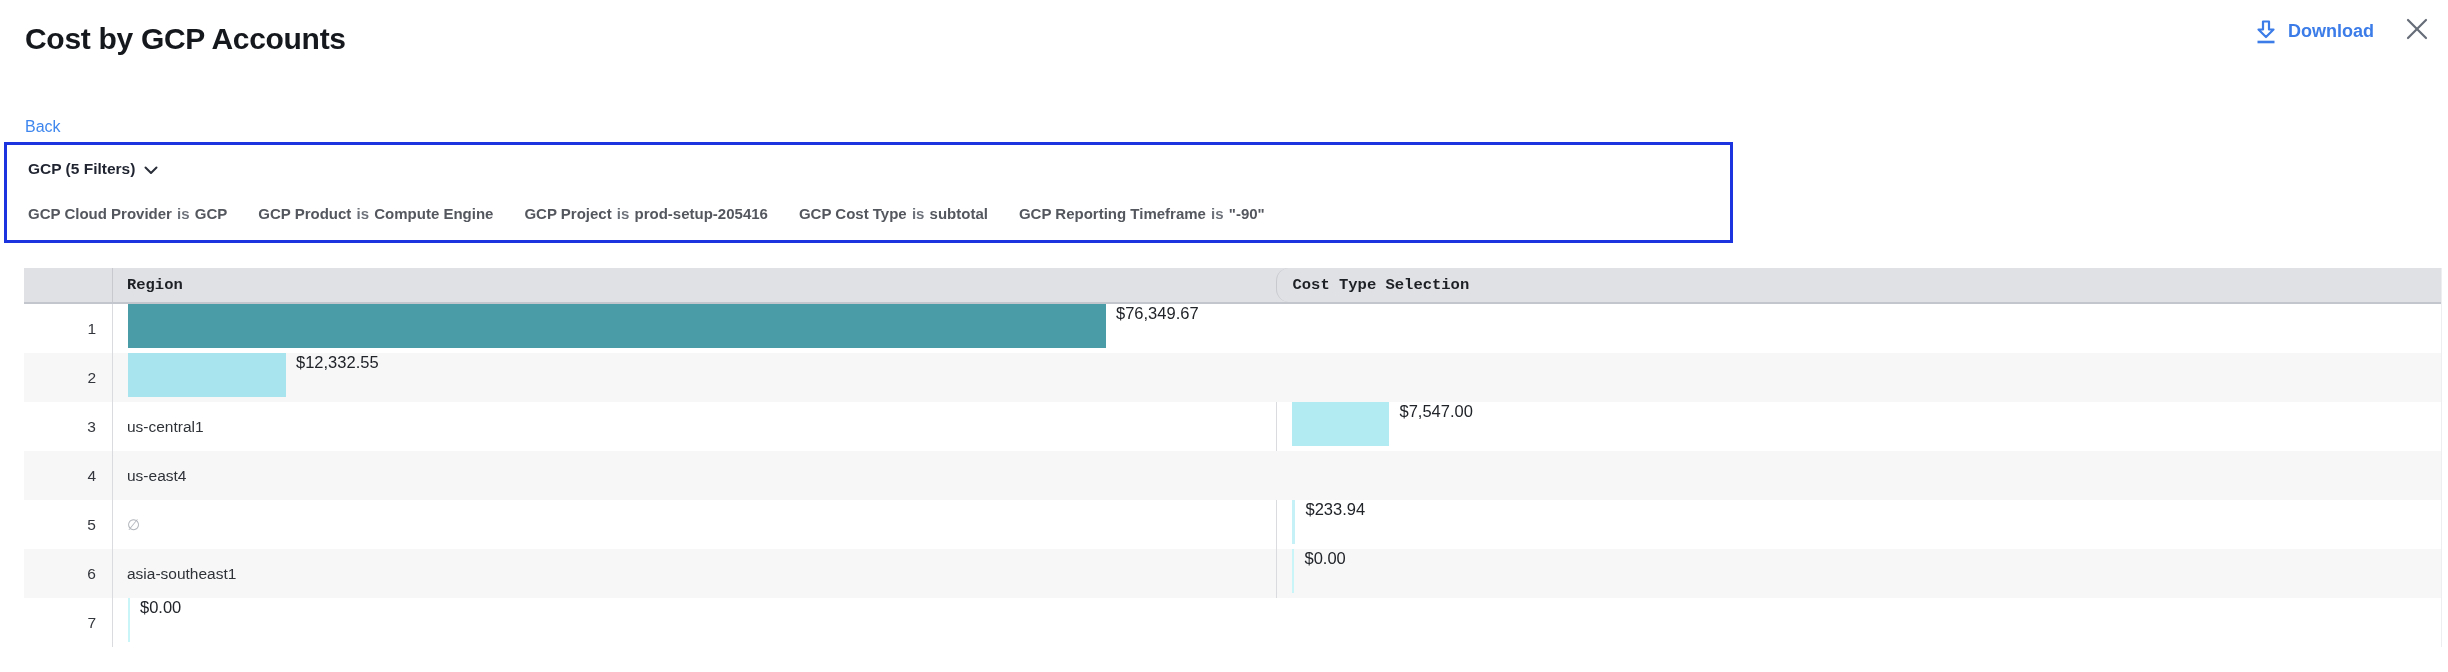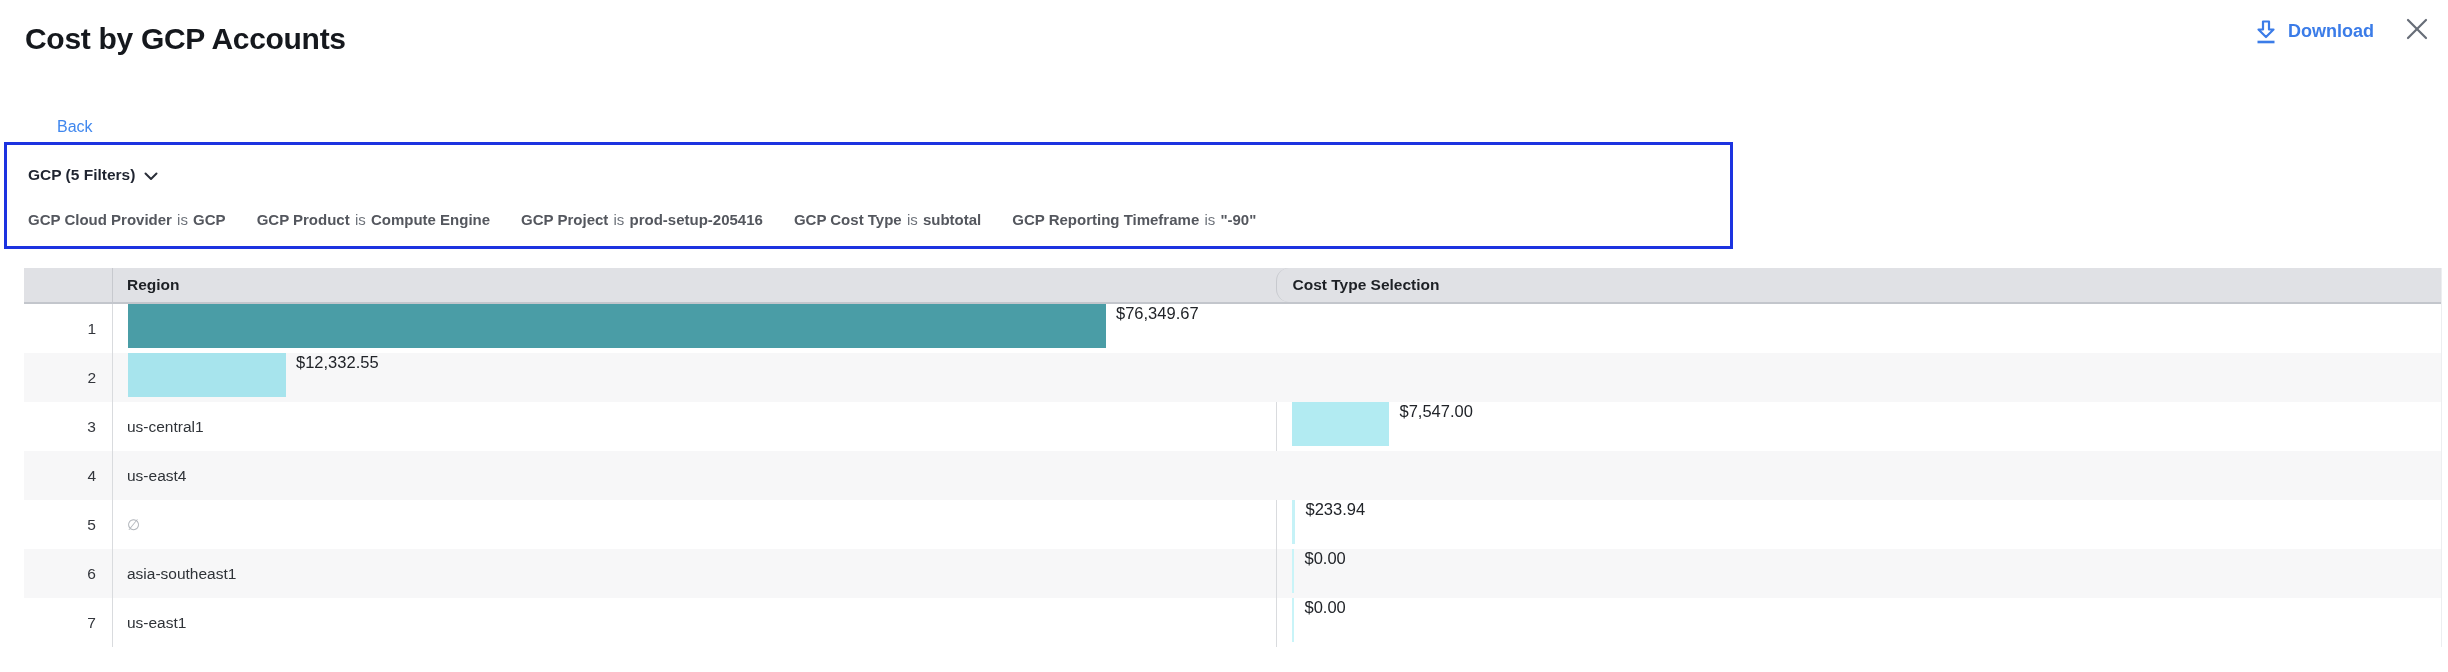--- a/index.html
+++ b/index.html
@@ -23,54 +23,54 @@
   .download-btn {
     display:flex; align-items:center; gap:11px;
     color:#3b7ce8; font-size:18px; font-weight:600; cursor:pointer;
   }
   .download-btn svg { display:block; }
   .close-btn { cursor:pointer; display:flex; align-items:center; }
 
   
   .back-link {
     position:absolute; left:25px; top:118px;
-    color:#3f87ee; font-size:16px; cursor:pointer;margin-left:32px;
+    color:#3f87ee; font-size:16px; cursor:pointer;
   }
 
   
   .filter-box {
     position:absolute; left:4px; top:142px; width:1729px;
     border:3px solid #1c33e0; background:#fff;
-    padding:19px 20px 17px 21px;
+    padding:13px 20px 17px 21px;
   }
   .filter-summary {
     display:inline-flex; align-items:center; gap:9px;
     font-size:15.5px; font-weight:600; color:#1f2430; cursor:pointer;
     line-height:22px;
   }
   .filter-summary svg { display:block; margin-top:2px; }
   .filter-list {
     margin-top:25px; display:flex; align-items:center; gap:31px;
     font-size:15px; line-height:18px; white-space:nowrap;
   }
   .filter-item { color:#54575e; }
   .filter-item .f-field, .filter-item .f-value { font-weight:700; color:#54575e; }
-  .filter-item .f-op { font-weight:400; color:#6e737b; padding:0 1px;margin-top:12px; }
+  .filter-item .f-op { font-weight:700; color:#6e737b; padding:0 1px;margin-top:12px; }
 
   
   .cost-table {
     position:absolute; left:24px; top:268px; width:2418px;
     border-right:1px solid #eceef0;
   }
   .t-header {
     display:flex; height:36px; align-items:center;
     background:#e0e1e5; border-bottom:2px solid #c3c6cc;
     font-size:15.5px; font-weight:700; color:#1d2025;
   }
-  .t-header .hc { height:100%; display:flex; align-items:center; }
+  .t-header .hc { height:100%; display:flex; align-items:center;font-family:Liberation Mono, monospace; }
   .hc-num   { width:88px; }
   .hc-region{ width:1165px; border-left:1px solid #c7c9ce; padding-left:14px; }
   .hc-cost  { width:1165px; border-left:1px solid #c7c9ce; padding-left:15px;border-radius:13px; }
 
   .t-row { display:flex; height:49px; background:#fff; }
   .t-row.striped { background:#f7f7f8; }
   .c-num {
     width:88px; display:flex; align-items:center; justify-content:flex-end;
     padding-right:16px; font-size:15.5px; color:#33363c;
   }
@@ -207,24 +207,20 @@
       <span class="region-label">asia-southeast1</span>
     </div>
     <div class="c-cost">
       <span class="cost-bar" style="width: 2px; background: rgb(201, 244, 248);"></span>
       <span class="cost-value">$0.00</span>
     </div>
   </div>
 
   <div class="t-row">
     <div class="c-num">7</div>
-    <div class="c-region">
-
-      <span class="region-label">us-east1</span>
-    </div>
     <div class="c-cost">
       <span class="cost-bar" style="width: 2px; background: rgb(201, 244, 248);"></span>
       <span class="cost-value">$0.00</span>
     </div>
   </div>
 </div>
   </div>
 
 </div>
 

